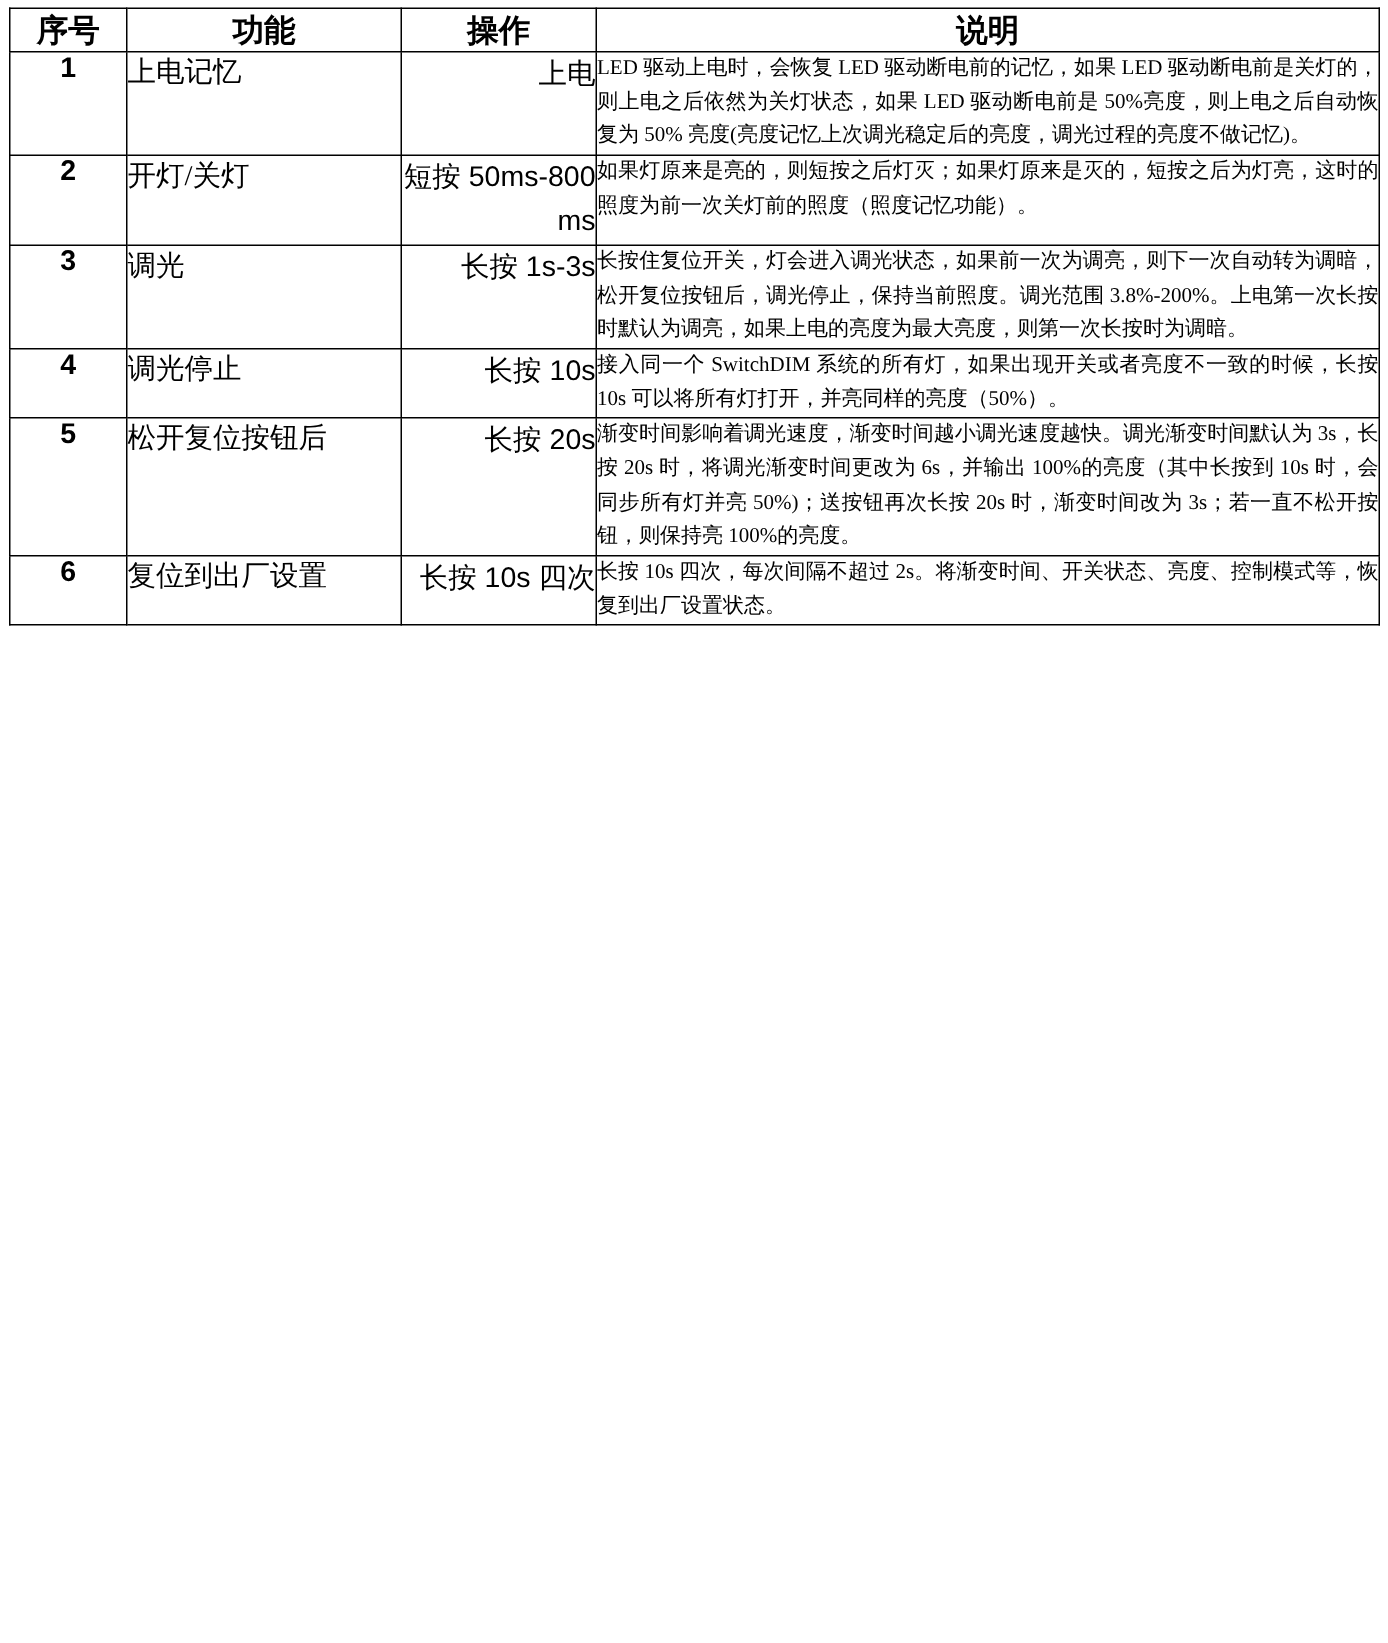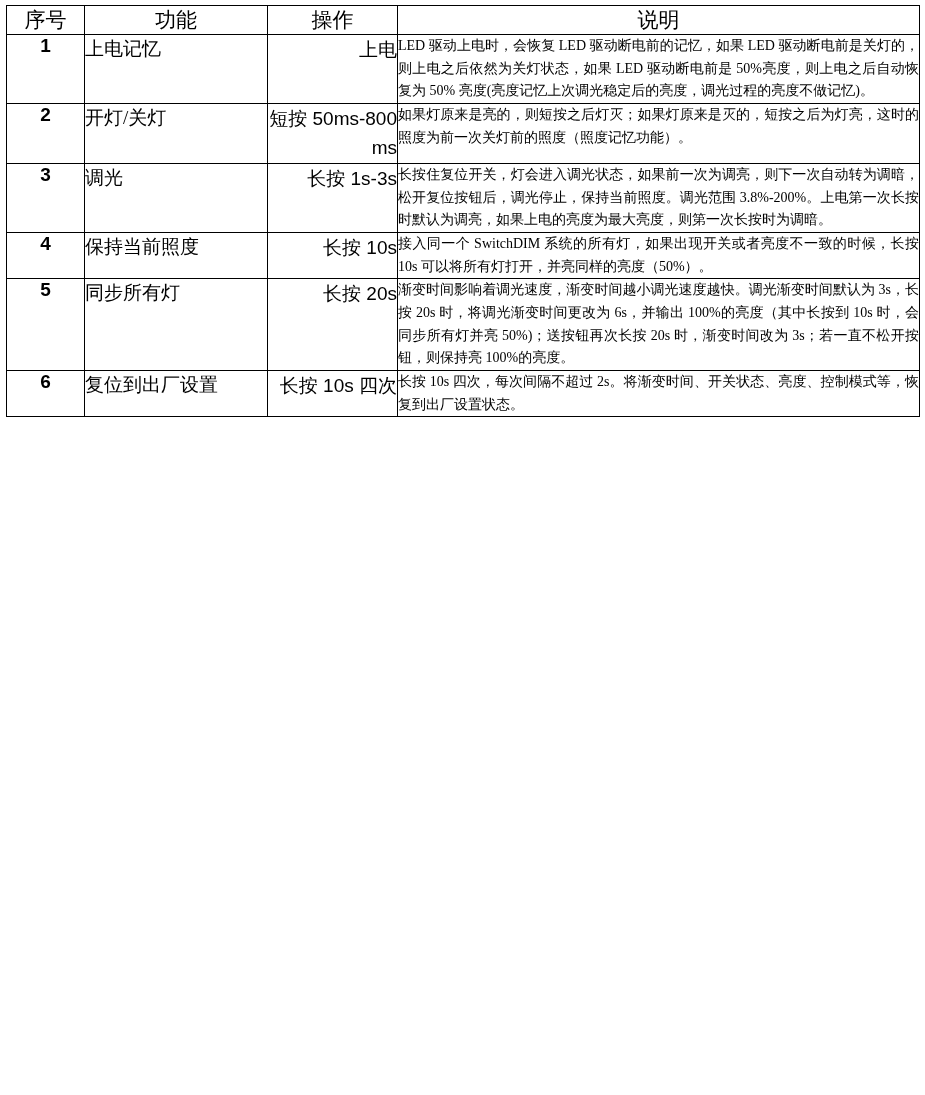--- a/index.html
+++ b/index.html
@@ -24,21 +24,21 @@
     vertical-align: top;
     padding: 0;
   }
   .col-seq   { width: 78px; }
   .col-func  { width: 183px; }
   .col-op    { width: 130px; }
   .col-desc  { width: 522px; }
 
   thead th {
     text-align: center;
-    font-weight: normal;
+    font-weight: bold;
     font-size: 21px;
     padding: 6px 0 8px 0;
     font-family: "Liberation Sans", "DejaVu Sans", sans-serif;
   }
   .cell-seq {
     text-align: center;
     font-size: 19px;
     font-weight: bold;
     padding-top: 8px;
     font-family: "Liberation Sans", "DejaVu Sans", sans-serif;
@@ -98,27 +98,27 @@
       <td class="cell-desc">如果灯原来是亮的，则短按之后灯灭；如果灯原来是灭的，短按之后为灯亮，这时的照度为前一次关灯前的照度（照度记忆功能）。</td>
     </tr>
     <tr>
       <td class="cell-seq">3</td>
       <td class="cell-func">调光</td>
       <td class="cell-op vpad-24">长按 1s-3s</td>
       <td class="cell-desc">长按住复位开关，灯会进入调光状态，如果前一次为调亮，则下一次自动转为调暗，松开复位按钮后，调光停止，保持当前照度。调光范围 3.8%-200%。上电第一次长按时默认为调亮，如果上电的亮度为最大亮度，则第一次长按时为调暗。</td>
     </tr>
     <tr>
       <td class="cell-seq">4</td>
-      <td class="cell-func">保持当前照度</td>
+      <td class="cell-func">调光停止</td>
       <td class="cell-op">长按 10s</td>
       <td class="cell-desc">接入同一个 SwitchDIM 系统的所有灯，如果出现开关或者亮度不一致的时候，长按 10s 可以将所有灯打开，并亮同样的亮度（50%）。</td>
     </tr>
     <tr>
       <td class="cell-seq">5</td>
-      <td class="cell-func">同步所有灯</td>
+      <td class="cell-func">松开复位按钮后</td>
       <td class="cell-op">长按 20s</td>
       <td class="cell-desc">渐变时间影响着调光速度，渐变时间越小调光速度越快。调光渐变时间默认为 3s，长按 20s 时，将调光渐变时间更改为 6s，并输出 100%的亮度（其中长按到 10s 时，会同步所有灯并亮 50%)；送按钮再次长按 20s 时，渐变时间改为 3s；若一直不松开按钮，则保持亮 100%的亮度。</td>
     </tr>
     <tr>
       <td class="cell-seq">6</td>
       <td class="cell-func">复位到出厂设置</td>
       <td class="cell-op">长按 10s 四次</td>
       <td class="cell-desc">长按 10s 四次，每次间隔不超过 2s。将渐变时间、开关状态、亮度、控制模式等，恢复到出厂设置状态。</td>
     </tr>
   </tbody>

